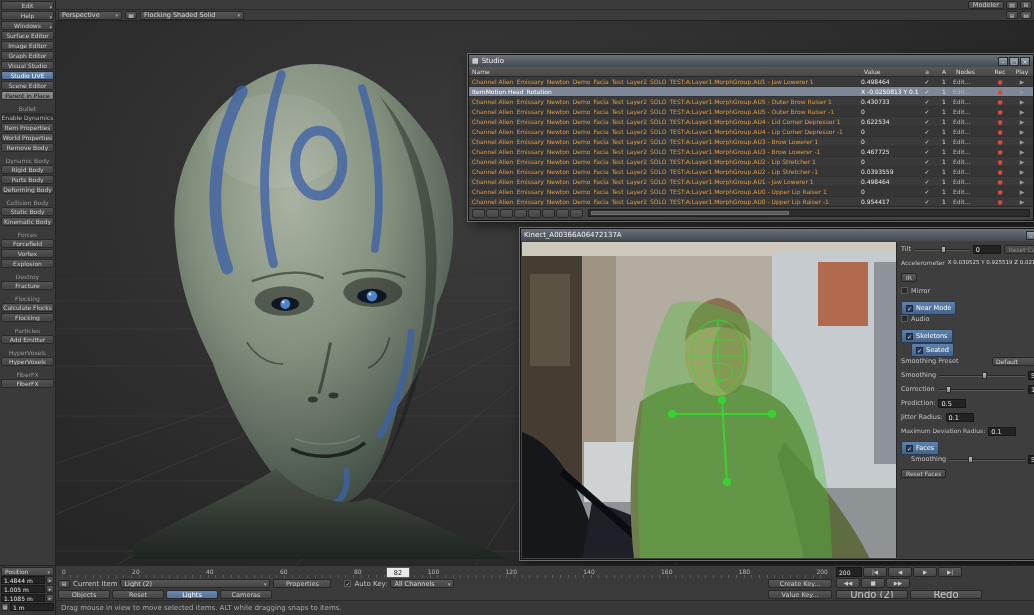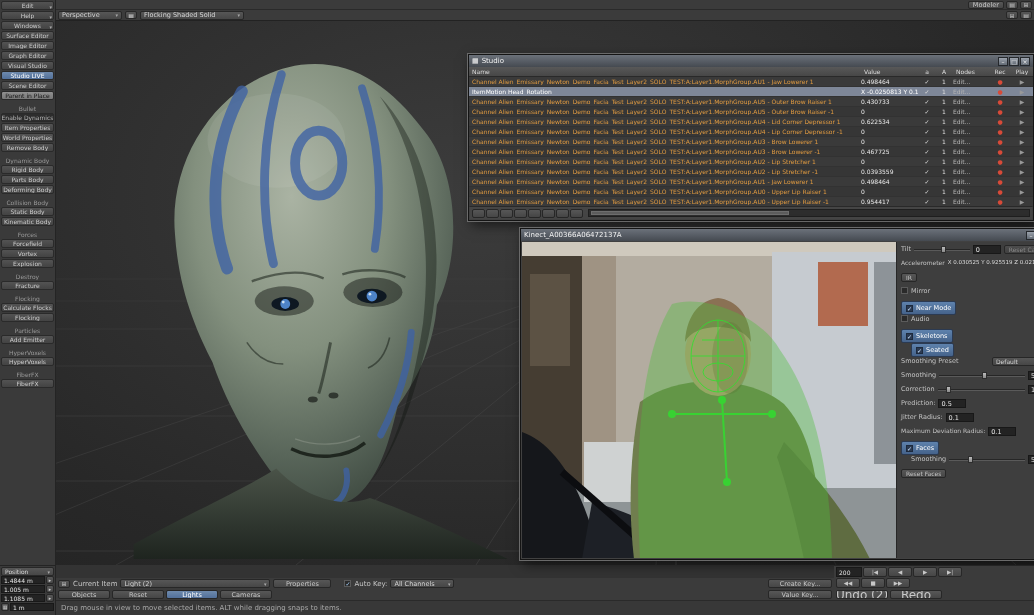--- a/index.html
+++ b/index.html
@@ -128,21 +128,21 @@
   .ctrl2{position:absolute;left:56px;top:589px;width:778px;height:11px;background:#3b3b3b;
          display:flex;align-items:center;gap:2px;padding:0 2px;}
   .under-transport{position:absolute;left:834px;top:589px;width:200px;height:11px;background:#3b3b3b;
                    display:flex;align-items:center;gap:2px;padding:0 2px;}
   .ci-dd{width:150px;height:9px;font-size:6.5px;text-decoration:underline;}
   .props-btn{width:58px;height:9px;font-size:6.5px;}
   .ak-dd{width:64px;height:9px;font-size:6.5px;}
   .key-btn{width:64px;height:9px;font-size:6.5px;}
   .mode-btn{width:52px;height:9px;font-size:6.5px;}
   .mode-btn.selblue{background:linear-gradient(#6e8aad,#52709a);color:#fff;}
-  .ur-btn{width:52px;height:9px;font-size:12px;}
+  .ur-btn{width:72px;height:9px;font-size:10px;}
   .statusbar{position:absolute;left:56px;top:600px;width:978px;height:15px;background:#383838;
              border-top:1px solid #2a2a2a;display:flex;align-items:center;padding:0 5px;color:#a8a8a8;font-size:7px;}
 </style>
 </head>
 <body>
 
 <div class="root">
 
   <div class="menu-row">
     <div>
@@ -692,20 +692,38 @@
     <div class="coord-row">
       <div class="field coord-field">1.1085 m</div>
       <div class="btn spin">▸</div>
     </div>
     <div class="coord-row">
       <div class="btn spin">▦</div>
       <div class="field coord-field">1 m</div>
     </div>
   </div>
 
+  <div class="ruler">
+    <div class="tl-labels">
+
+    <span class="tl-num">0</span>
+        <span class="tl-num">20</span>
+        <span class="tl-num">40</span>
+        <span class="tl-num">60</span>
+        <span class="tl-num">80</span>
+        <span class="tl-num">100</span>
+        <span class="tl-num">120</span>
+        <span class="tl-num">140</span>
+        <span class="tl-num">160</span>
+        <span class="tl-num">180</span>
+        <span class="tl-num">200</span>
+      </div>
+    <div class="tl-ticks"></div>
+    <div class="tl-handle">82</div>
+  </div>
 
   <div class="transport">
     <div class="t-row">
       <div class="field end-field">200</div>
       <div style="display:contents">
         
       <div class="btn t-btn">|◀</div><div class="btn t-btn">◀</div><div class="btn t-btn">▶</div><div class="btn t-btn">▶|</div></div>
     </div>
     <div class="t-row">
       <div style="display:contents">

